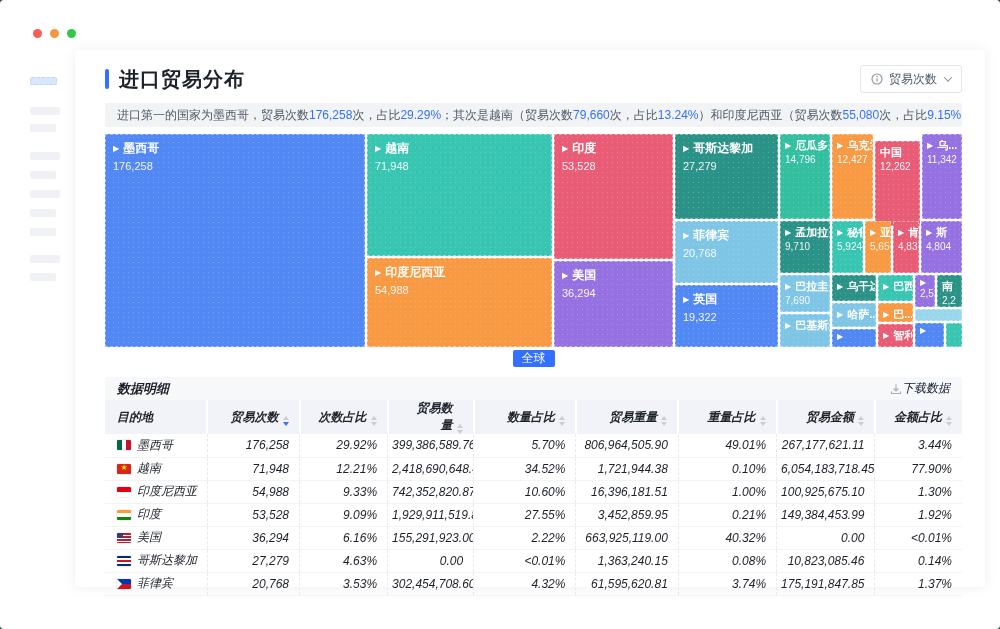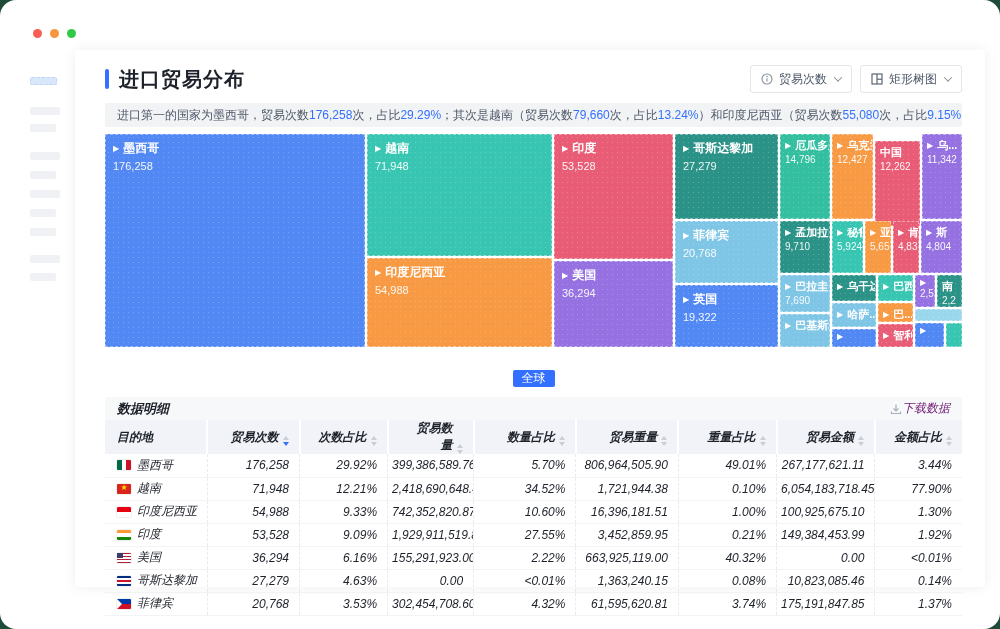--- a/index.html
+++ b/index.html
@@ -1,19 +1,19 @@
 <!DOCTYPE html>
 <html><head>
 <meta charset="utf-8">
 <style>
   * { margin:0; padding:0; box-sizing:border-box; }
   html,body { width:1000px; height:629px; overflow:hidden; }
   body { font-family:"Liberation Sans","DejaVu Sans",sans-serif; background:#1E4C39; }
 
-  .window { position:absolute; inset:0; background:#fff; border-radius:16px; }
+  .window { position:absolute; inset:0; background:#fff; border-radius:4px; }
 
   
   .traffic { position:absolute; left:33px; top:29px; display:flex; gap:8px; }
   .dot { width:9px; height:9px; border-radius:50%; }
 
   
   .skelbar { position:absolute; left:30px; height:8px; border-radius:2px; background:#EFF1F4; }
   .skelbar.active { background:#D9E7FB; outline:1px dashed #BCD5F8; outline-offset:-1px; }
 
   
@@ -42,30 +42,30 @@
             border:1px dashed rgba(255,255,255,.45);
             background-image:radial-gradient(rgba(255,255,255,.2) .8px, transparent .9px);
             background-size:5px 5px; }
   .tm-name { font-size:12px; font-weight:700; white-space:nowrap; display:flex; align-items:center; gap:4px; }
   .tm-arrow { font-size:8px; line-height:1; }
   .tm-val { font-size:11px; margin-top:3px; opacity:.92; white-space:nowrap; }
   .tm-box.sm { padding:3px 4px; }
   .tm-box.sm .tm-name { font-size:11px; }
   .tm-box.sm .tm-val { font-size:10px; margin-top:1px; }
 
-  .global-row { margin-top:21px; text-align:center; }
+  .global-row { margin-top:1px; text-align:center; }
   .global-btn { display:inline-block; background:#3370FF; color:#fff; font-size:12px; line-height:17px;
                 padding:0 9px; border:none; border-radius:2px; cursor:pointer; }
 
   
   .table-section { margin-top:10px; width:857px;font-style:italic; }
   .table-title-row { display:flex; align-items:center; justify-content:space-between; background:#F7F8FA;
                      height:23px; padding:0 12px; border-radius:2px 2px 0 0; }
   .table-title { font-size:13px; font-weight:700; color:#1D2129; }
-  .download { display:flex; align-items:center; font-size:12px; color:#701a75; cursor:pointer; }
+  .download { display:flex; align-items:center; font-size:12px; color:#0f172a; cursor:pointer; }
 
   table { width:100%; border-collapse:collapse; table-layout:fixed; }
   thead th { background:#F1F3F8; border-left:2px solid #fff; height:25px; font-size:12px; font-weight:700;
              color:#1D2129; text-align:right; padding:0 10px 0 4px; cursor:pointer; }
   thead th:first-child { border-left:none; text-align:left; padding-left:12px; }
   .th-inner { display:inline-flex; align-items:flex-end; gap:4px; }
   .carets { display:inline-flex; flex-direction:column; gap:2px; }
   .car-up { width:0; height:0; border-left:3.5px solid transparent; border-right:3.5px solid transparent;
             border-bottom:4px solid #C9CDD4; }
   .car-dn { width:0; height:0; border-left:3.5px solid transparent; border-right:3.5px solid transparent;
@@ -125,29 +125,20 @@
       <div class="controls">
         <button class="ctl-btn">
           <svg width="12" height="12" viewBox="0 0 12 12">
               <circle cx="6" cy="6" r="5" fill="none" stroke="#86909C" stroke-width="1.1"></circle>
               <line x1="6" y1="5.2" x2="6" y2="8.6" stroke="#86909C" stroke-width="1.1"></line>
               <circle cx="6" cy="3.5" r=".8" fill="#86909C"></circle>
             </svg>
           <span>贸易次数</span>
           <i class="chev"></i>
         </button>
-        <button class="ctl-btn">
-          <svg width="12" height="12" viewBox="0 0 12 12">
-              <rect x="1" y="1" width="10" height="10" fill="none" stroke="#4E5969" stroke-width="1.1"></rect>
-              <line x1="6" y1="1" x2="6" y2="11" stroke="#4E5969" stroke-width="1.1"></line>
-              <line x1="6" y1="6.2" x2="11" y2="6.2" stroke="#4E5969" stroke-width="1.1"></line>
-            </svg>
-          <span>矩形树图</span>
-          <i class="chev"></i>
-        </button>
       </div>
     </div>
 
     <div class="summary" id="summary"><span>进口第一的国家为墨西哥，贸易次数</span><span class="hl">176,258</span><span>次，占比</span><span class="hl">29.29%</span><span>；其次是越南（贸易次数</span><span class="hl">79,660</span><span>次，占比</span><span class="hl">13.24%</span><span>）和印度尼西亚（贸易次数</span><span class="hl">55,080</span><span>次，占比</span><span class="hl">9.15%</span><span>）。</span></div>
 
     <div class="treemap" id="treemap">
         <div class="tm-box" style="left: 0px; top: 0px; width: 260px; height: 213px; background-color: rgb(82, 136, 244);">
           <div class="tm-name">
             <span class="tm-arrow">▶</span>
             <span>墨西哥</span>

